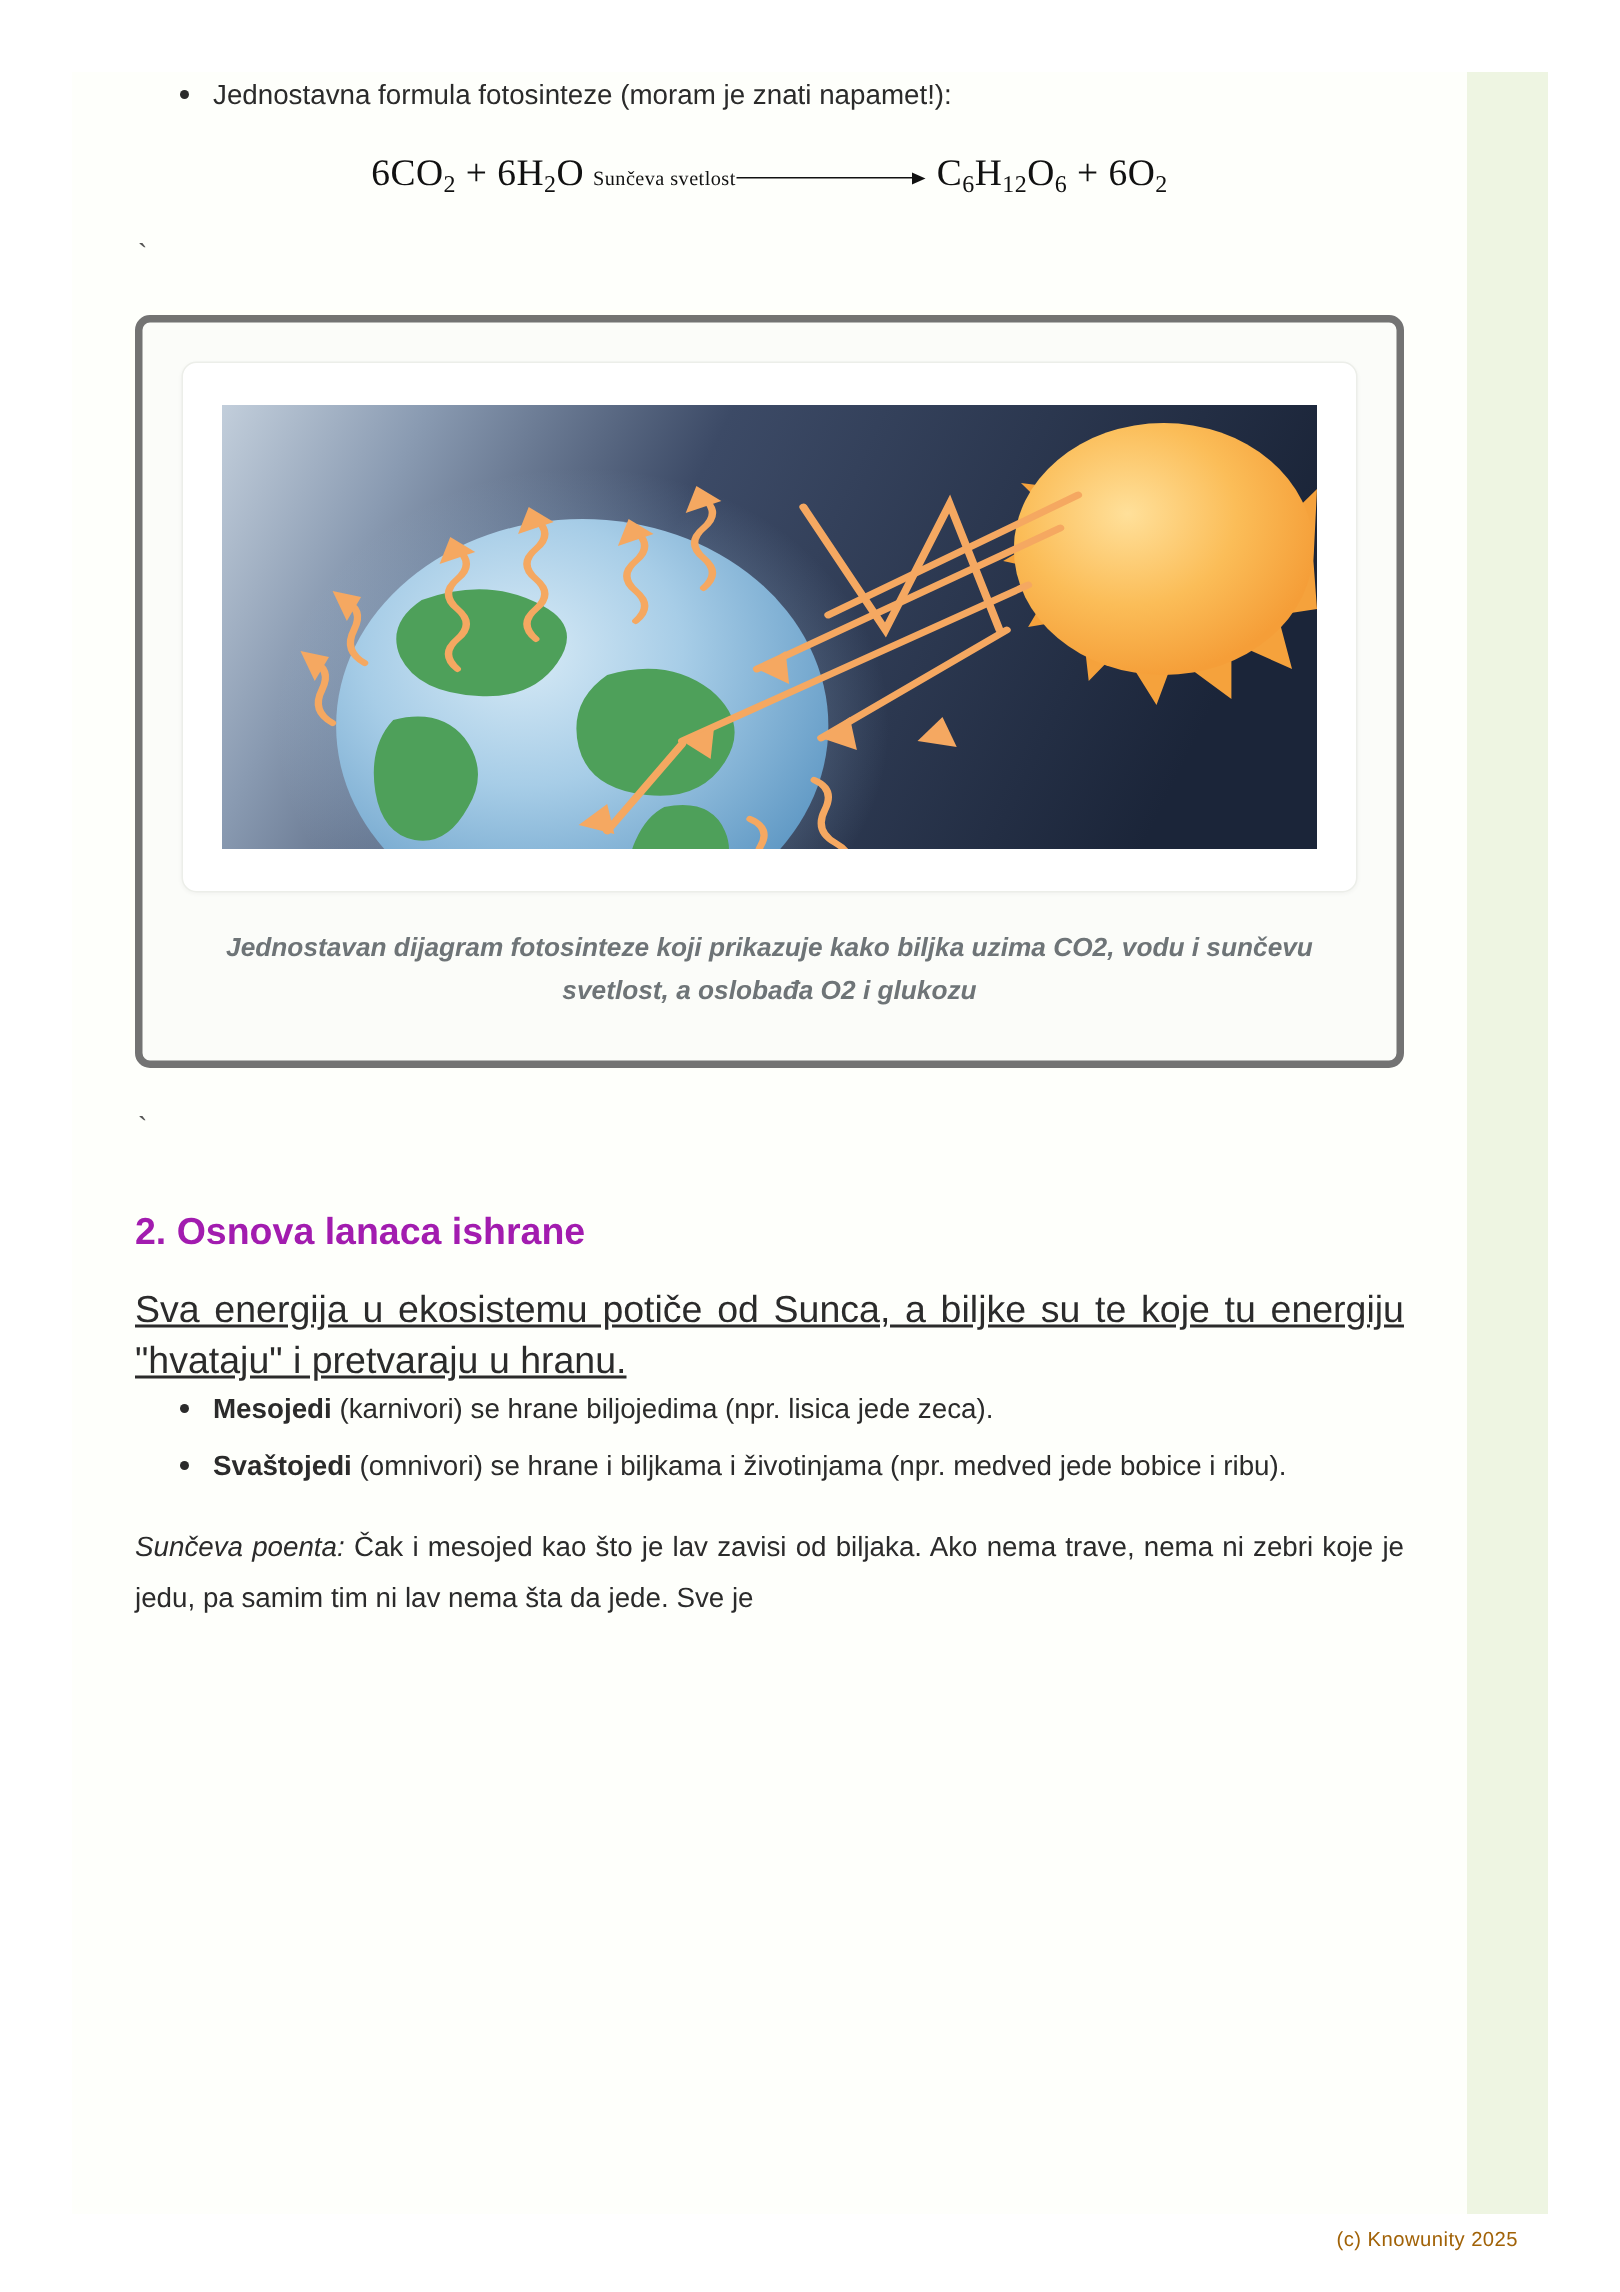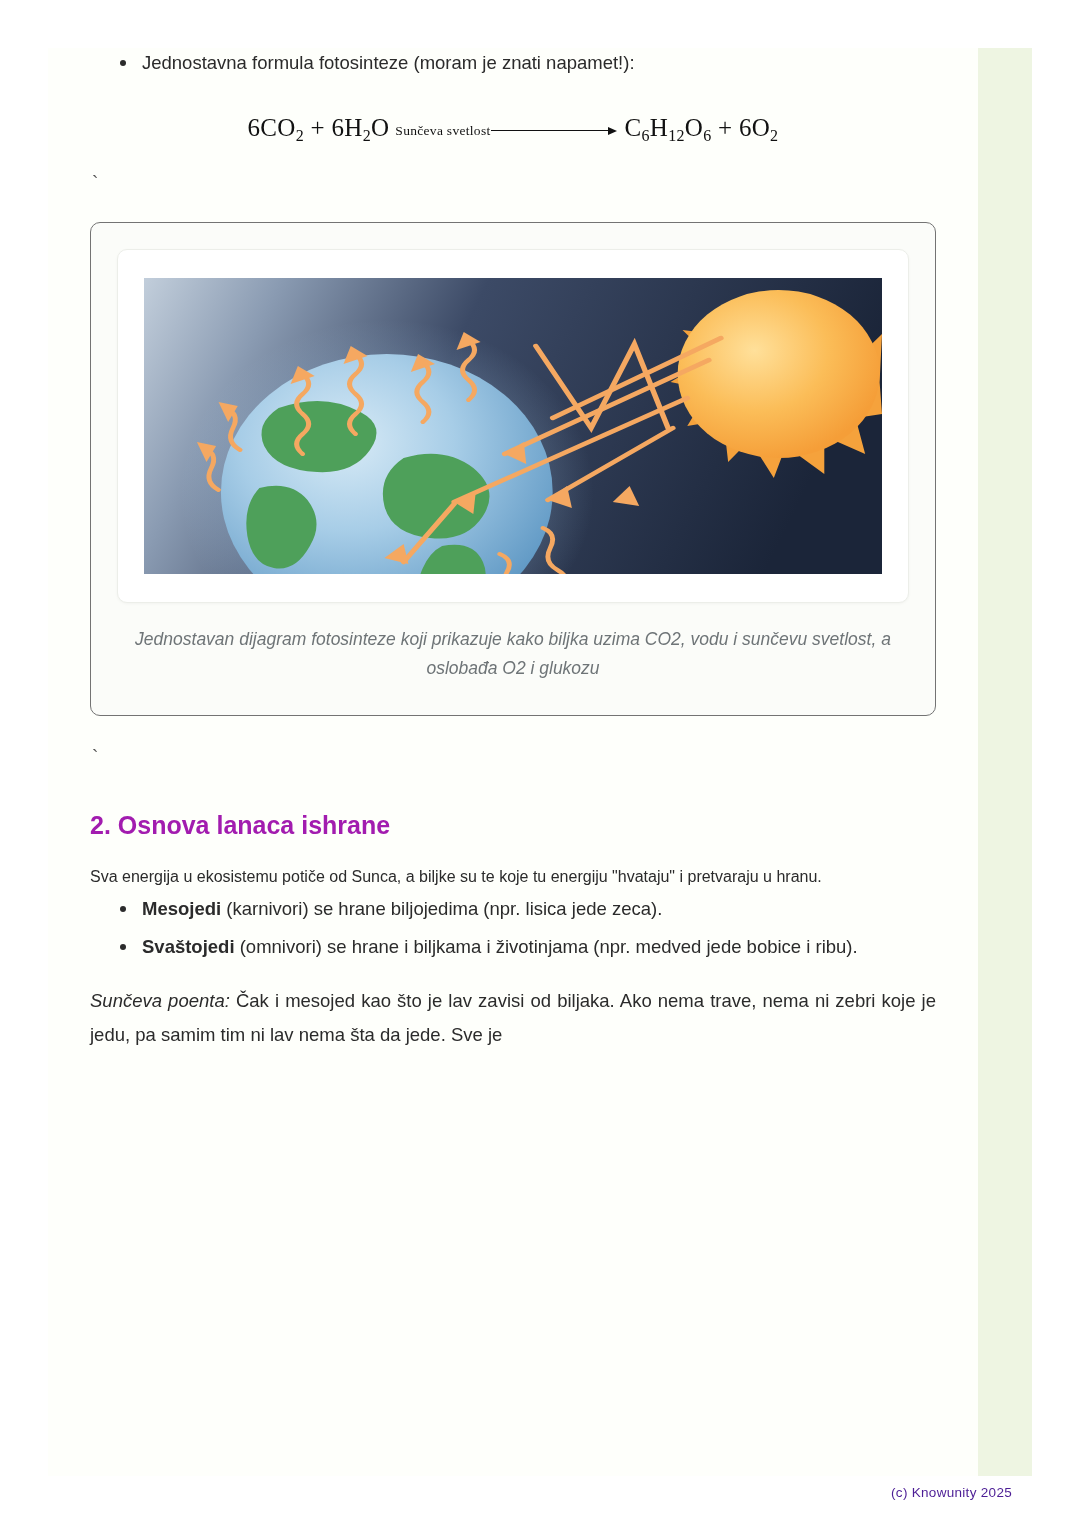--- a/index.html
+++ b/index.html
@@ -65,21 +65,21 @@
     width: 6px;
     height: 6px;
     border-radius: 50%;
     background: #2b2b2b;
   }
   .top-bullet { margin-top: 8px; }
 
   
   .formula-wrap {
     text-align: center;
-    margin-top: 36px;
+    margin-top: 24px;
     margin-bottom: 10px;
     font-family: "Liberation Serif", serif;
     color: #111;
   }
   .formula {
     display: inline-flex;
     align-items: flex-end;
     font-size: 25px;
     letter-spacing: 0.3px;
   }
@@ -143,24 +143,25 @@
     font-size: 19px;
     color: #555;
     margin-top: 30px;
     height: 22px;
     padding-left: 2px;
   }
 
   
   .figure-card {
     margin-top: 28px;
-    border: 1px solid #737373;
+    border: 5px solid #737373;
     border-radius: 10px;
     background: #fbfcf9;
     padding: 26px;
+    font-weight: bold;
   }
   .figure-inner {
     background: #ffffff;
     border: 1px solid #eceee9;
     border-radius: 10px;
     padding: 28px 26px;
     box-shadow: 0 1px 3px rgba(0,0,0,0.04);
   }
   .illustration {
     position: relative;
@@ -182,43 +183,44 @@
   
   h2.section-title {
     margin: 40px 0 0 0;
     font-size: 25px;
     line-height: 34px;
     font-weight: bold;
     color: #a21caf;
   }
   p.body {
     margin: 18px 0 0 0;
-    font-size: 16px;
+    font-size: 25px;
     line-height: 34px;
     color: #2b2b2b;
     text-align: justify;
+    text-decoration: underline;
   }
   .list-block { margin-top: 22px; }
   .list-block li { margin-bottom: 14px; line-height: 32px; }
   .key-point {
     margin: 22px 0 0 0;
     font-size: 18.5px;
     line-height: 34px;
     color: #2b2b2b;
     text-align: justify;
   }
   .key-point i { font-style: italic; }
 
   
   .footer-credit {
     position: absolute;
     right: 68px;
     bottom: 28px;
     font-size: 13.5px;
-    color: #4c1d95;
+    color: #a16207;
     letter-spacing: 0.3px;
   }
 </style>
 </head>
 <body>
 
 <div class="page">
 
   <div class="right-band"></div>
   <div class="content-bg"></div>

